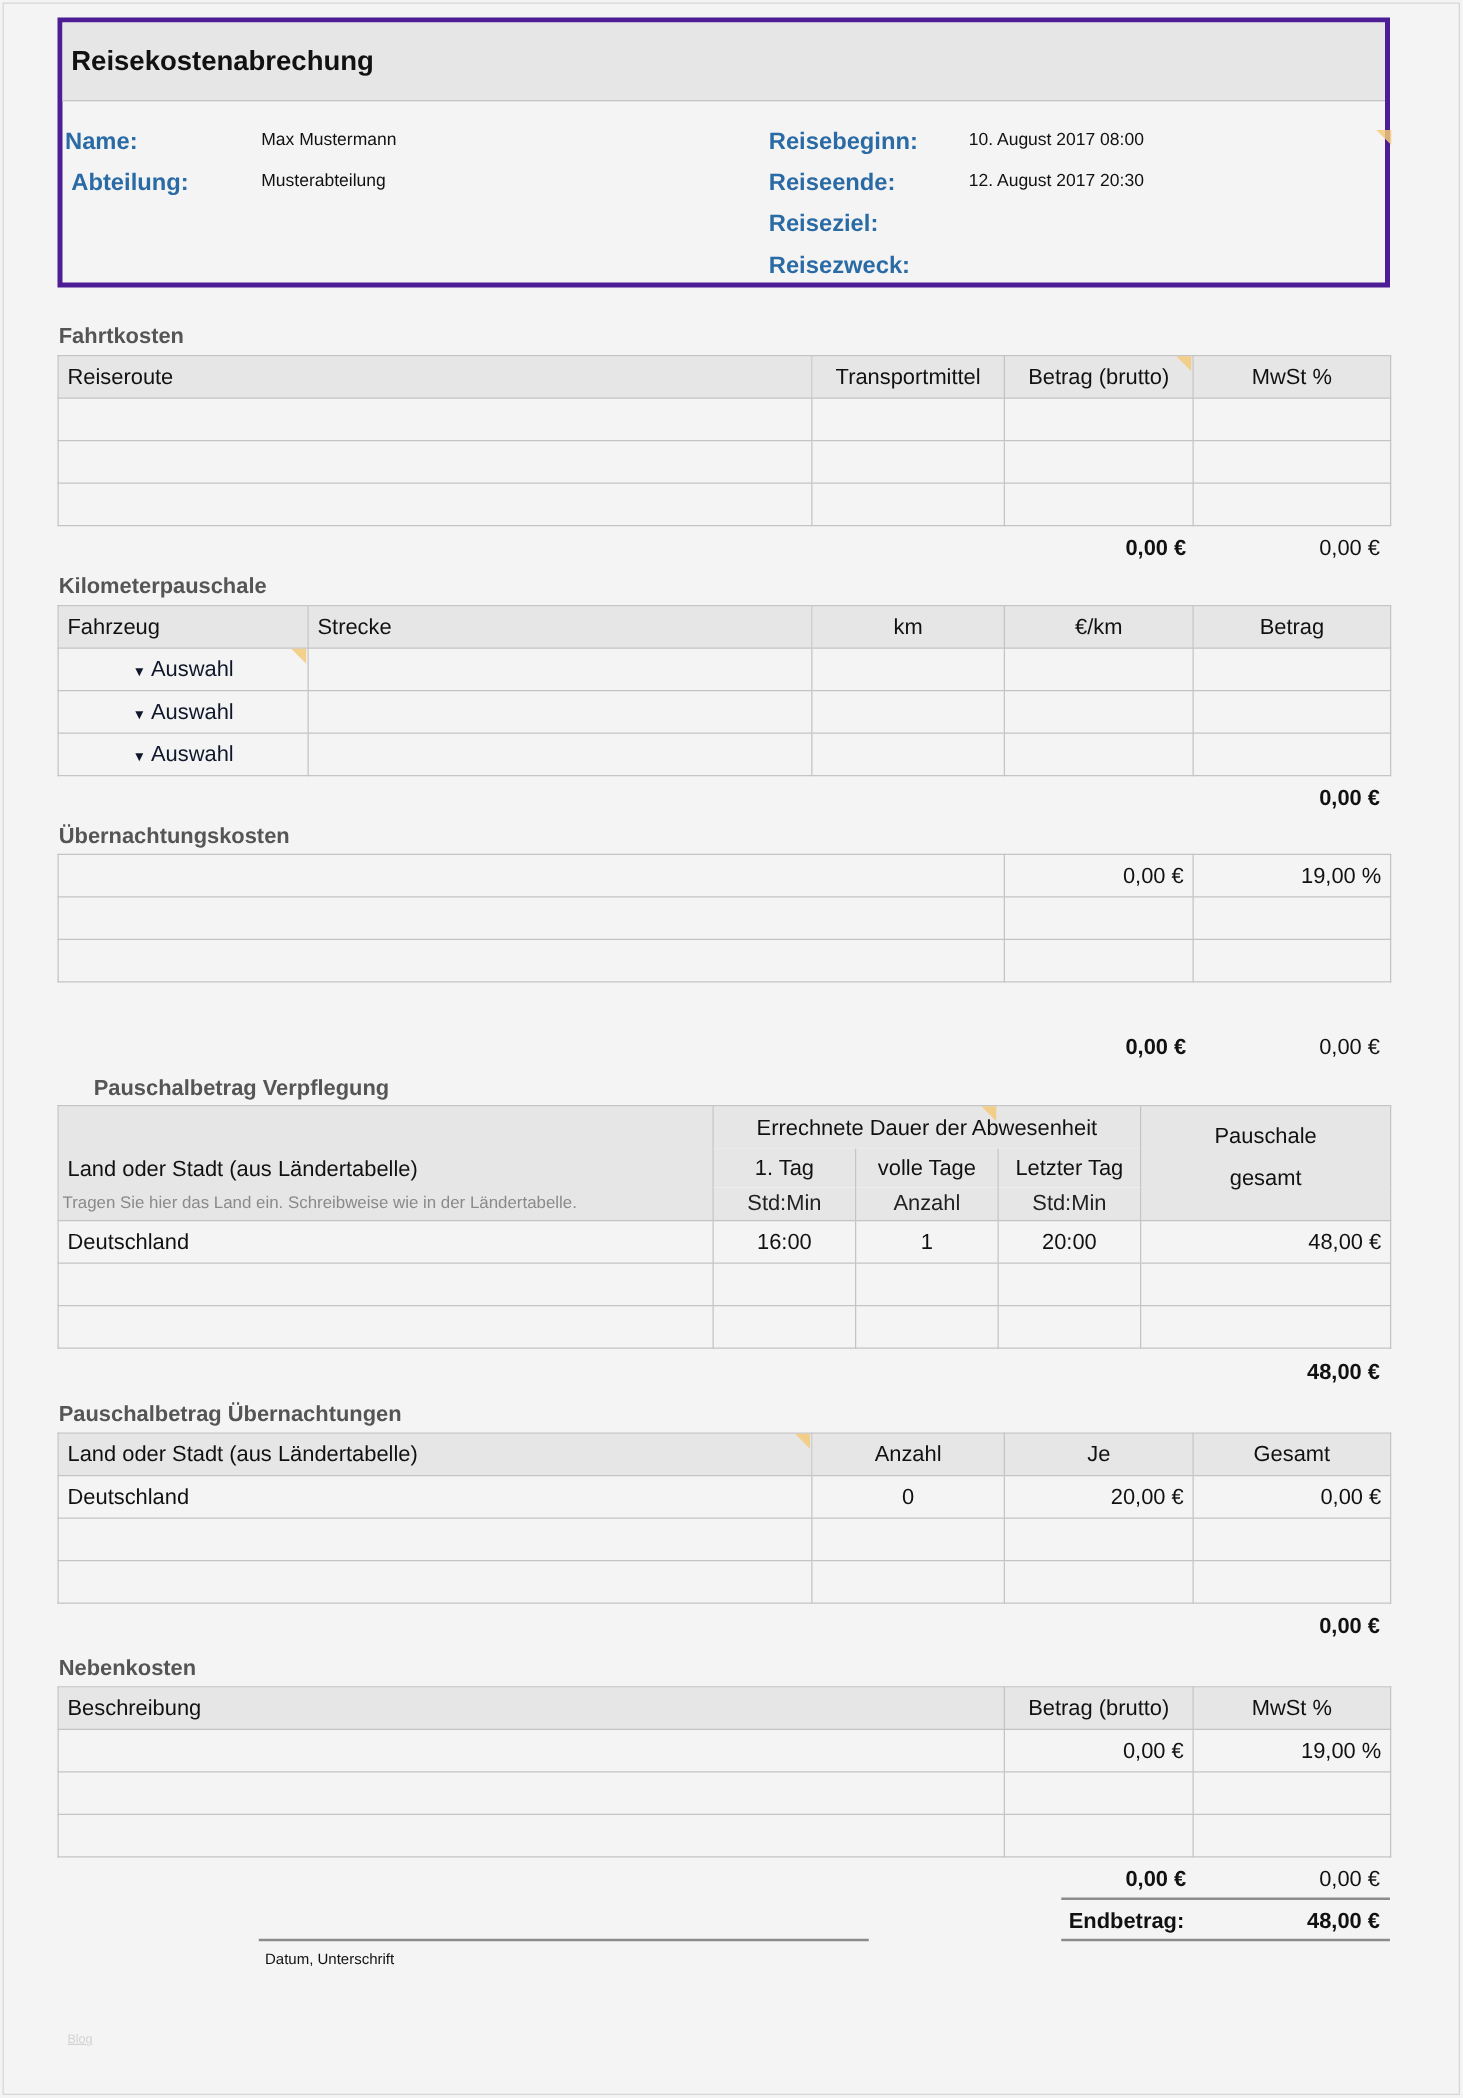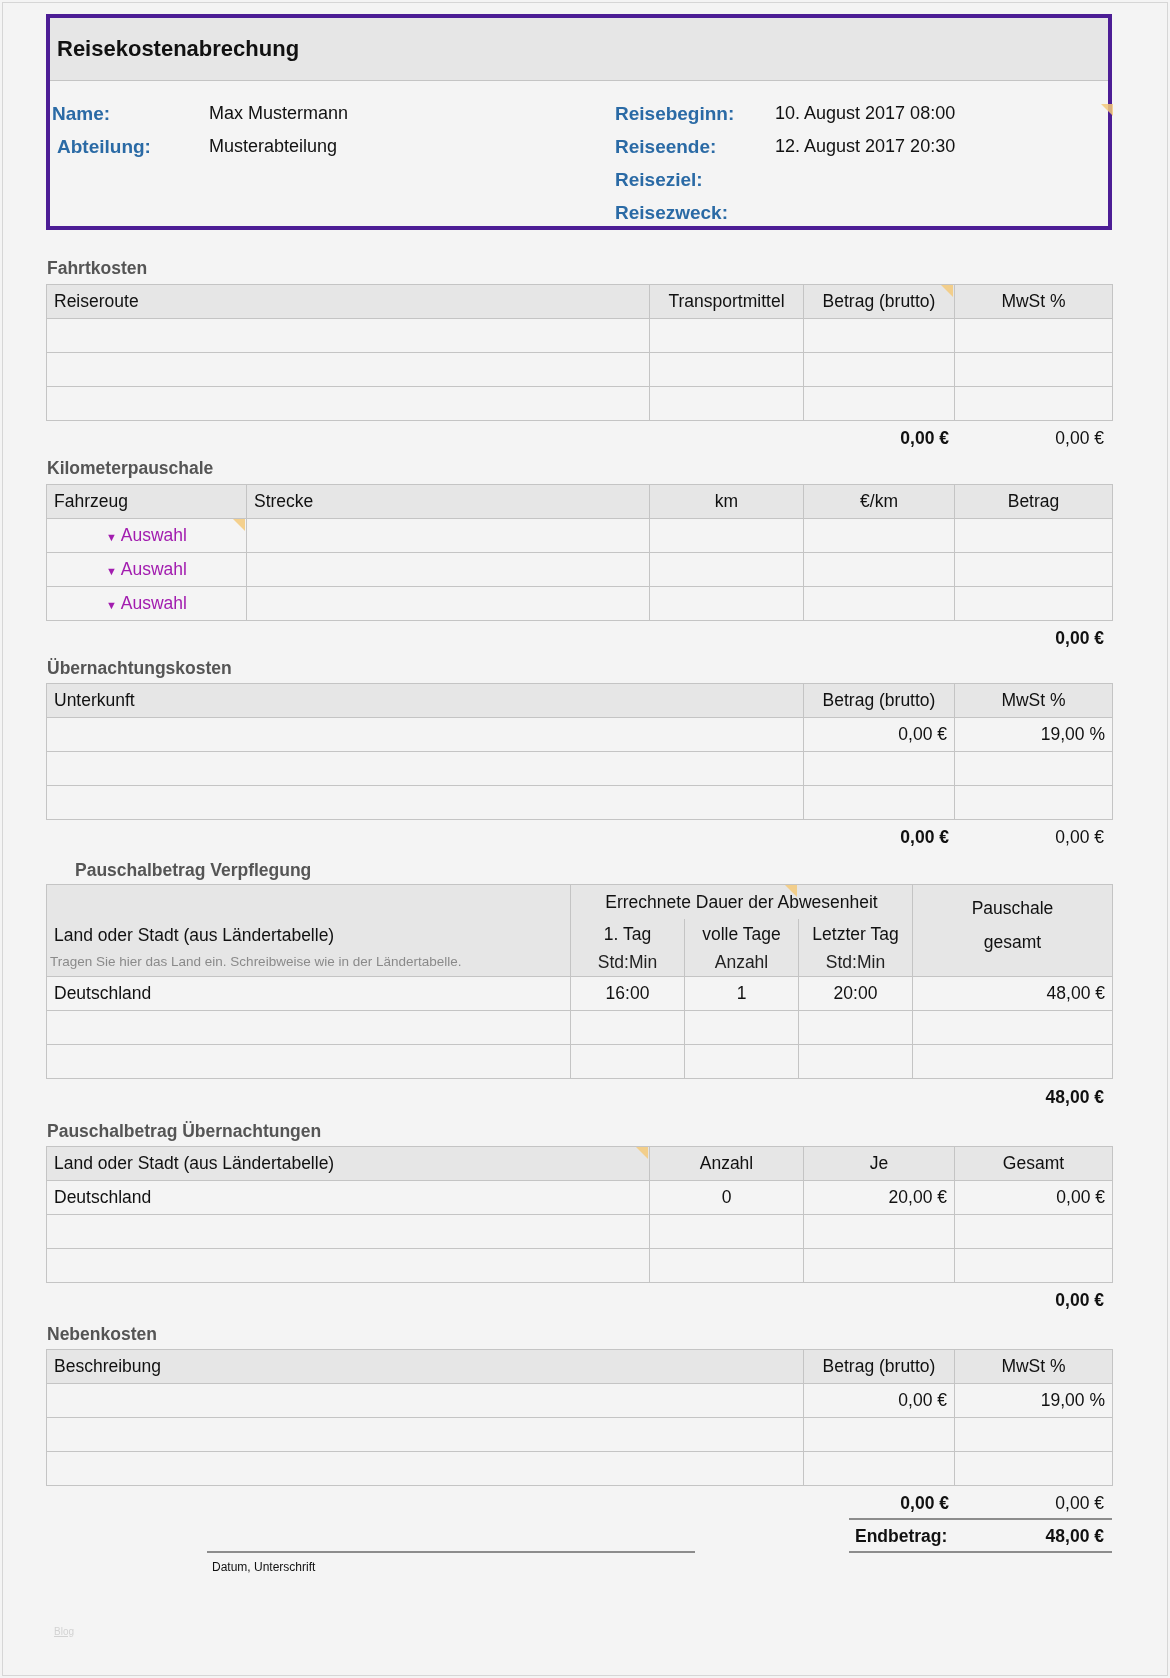--- a/index.html
+++ b/index.html
@@ -5,29 +5,29 @@
   * { box-sizing: border-box; margin: 0; padding: 0; }
   html, body { width: 1170px; height: 1678px; background: #f4f4f4; overflow: hidden; }
   body { font-family: "Liberation Sans", sans-serif; color: #111; position: relative; }
   .page { position: absolute; left: 2px; top: 2px; width: 1166px; height: 1674px; border: 1px solid #d6d6d6; background: #f4f4f4; }
   .abs { position: absolute; }
 
   .head-box { position: absolute; left: 46px; top: 14px; width: 1066px; height: 216px; border: 4px solid #4c1d95; background: #f4f4f4; }
   .head-band { position: absolute; left: 0; top: 0; width: 100%; height: 63px; background: #e6e6e6; border-bottom: 1px solid #c4c4c4; }
   .doc-title { position: absolute; left: 7px; top: 18px; font-size: 22px; font-weight: bold; color: #111; }
   .lbl { position: absolute; font-size: 19px; font-weight: bold; color: #2a6aa5; }
-  .val { position: absolute; font-size: 18px; color: #111; }
+  .val { position: absolute; font-size: 14px; color: #111; }
 
   .sec-title { position: absolute; left: 47px; font-size: 17.5px; font-weight: bold; color: #555; }
 
   table.grid { position: absolute; left: 46px; width: 1066px; border-collapse: collapse; table-layout: fixed; background: #f4f4f4; }
   table.grid td, table.grid th { border: 1px solid #c4c4c4; height: 34px; font-size: 17.5px; font-weight: normal; padding: 0 7px; white-space: nowrap; overflow: hidden; }
   table.grid th { background: #e6e6e6; }
   .l { text-align: left; } .c { text-align: center; } .r { text-align: right; }
-  .placeholder { color: #a21caf; margin-left: 40px; }
+  .placeholder { color: #0f172a; margin-left: 40px; }
   .hint { font-size: 13.5px; color: #8a8a8a; }
   .sub { font-size: 13.5px; color: #222; }
 
   .total { position: absolute; font-size: 17.5px; text-align: right; }
   .bold { font-weight: bold; }
 
   .corner { position: absolute; width: 0; height: 0; border-top: 12px solid #f3c97a; border-left: 12px solid transparent; opacity: 0.85; }
 
   .rule { position: absolute; height: 2px; background: #8c8c8c; }
   .footer-mark { position: absolute; left: 54px; top: 1626px; font-size: 10px; color: #d2d2d2; text-decoration: underline; }
@@ -140,25 +140,20 @@
 <div class="total bold" style="right:66px;top:628px;">0,00 €</div>
 
 <div class="sec-title" style="top:658px;">Übernachtungskosten</div>
 <table class="grid" style="top:683px;">
   <colgroup>
       <col style="width:757px">
       <col style="width:151px">
       <col style="width:158px">
     </colgroup>
   <tbody>
-      <tr>
-    <th class="l">Unterkunft</th>
-    <th class="c">Betrag (brutto)</th>
-    <th class="c">MwSt %</th>
-  </tr>
   <tr>
     <td></td>
     <td class="r">0,00 €</td>
     <td class="r">19,00 %</td>
   </tr>
   <tr>
     <td></td>
     <td class="r"></td>
     <td class="r"></td>
   </tr>

